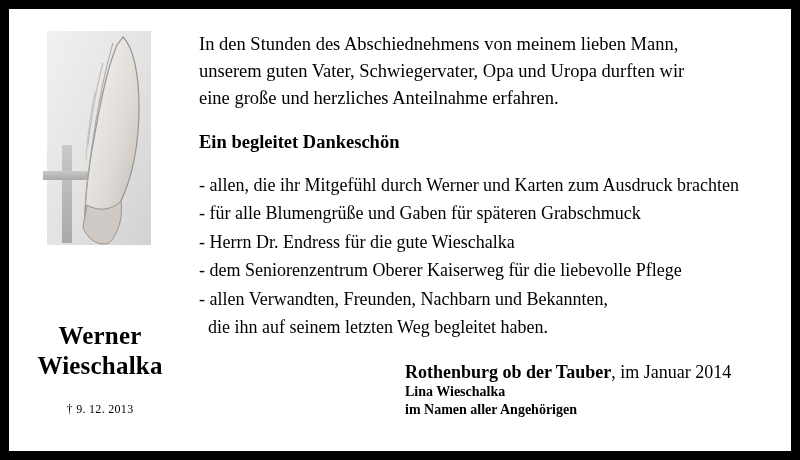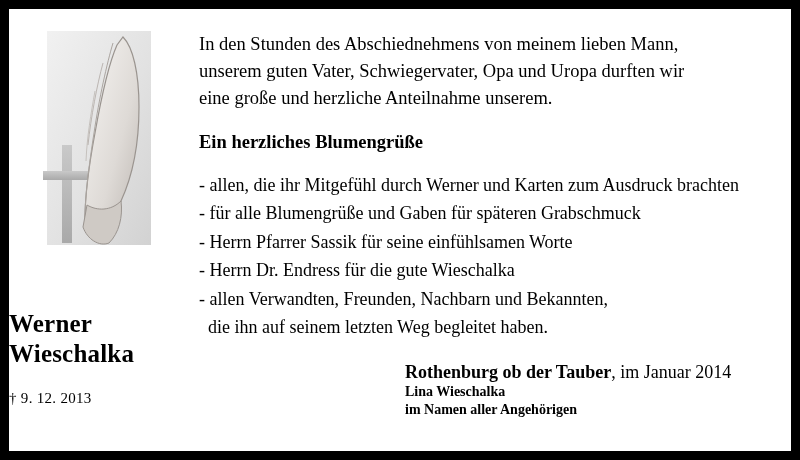--- a/index.html
+++ b/index.html
@@ -45,32 +45,32 @@
     height: 222px;
     margin: 6px auto 0 auto;
   }
   .emblem svg {
     display: block;
   }
   .deceased-block {
     position: absolute;
     left: 0;
     right: 0;
-    top: 300px;
-    text-align: left;
+    top: 312px;
+    text-align: center;
   }
   .deceased-name {
     font-size: 25px;
     font-weight: bold;
     line-height: 1.18;
     letter-spacing: 0.2px;
   }
   .deceased-date {
     margin-top: 22px;
-    font-size: 15px;
+    font-size: 12px;
     letter-spacing: 0.3px;
   }
   
   .right-col {
     flex: 1 1 auto;
     box-sizing: border-box;
     padding: 22px 16px 4px 8px;
     position: relative;
   }
   .intro {
@@ -170,30 +170,30 @@
         <div class="deceased-name">Wieschalka</div>
         <div class="deceased-date">† 9. 12. 2013</div>
       </div>
     </div>
 
     <div class="right-col">
 
       <div class="intro">
         <div>In den Stunden des Abschiednehmens von meinem lieben Mann,</div>
         <div>unserem guten Vater, Schwiegervater, Opa und Uropa durften wir</div>
-        <div>eine große und herzliche Anteilnahme unserem.</div>
-      </div>
-
-      <div class="thanks-heading">Ein herzliches Blumengrüße</div>
+        <div>eine große und herzliches Anteilnahme erfahren.</div>
+      </div>
+
+      <div class="thanks-heading">Ein begleitet Dankeschön</div>
 
       <ul class="thanks-list">
         <li>- allen, die ihr Mitgefühl durch Werner und Karten zum Ausdruck brachten</li>
         <li>- für alle Blumengrüße und Gaben für späteren Grabschmuck</li>
-        <li>- Herrn Pfarrer Sassik für seine einfühlsamen Worte</li>
         <li>- Herrn Dr. Endress für die gute Wieschalka</li>
+        <li>- dem Seniorenzentrum Oberer Kaiserweg für die liebevolle Pflege</li>
         <li>- allen Verwandten, Freunden, Nachbarn und Bekannten,</li>
         <li class="cont">die ihn auf seinem letzten Weg begleitet haben.</li>
       </ul>
 
       <div class="sign-block">
         <div class="place-line"><span class="place">Rothenburg ob der Tauber</span><span>, im Januar 2014</span></div>
         <div class="signer">Lina Wieschalka</div>
         <div class="signer">im Namen aller Angehörigen</div>
       </div>
 

